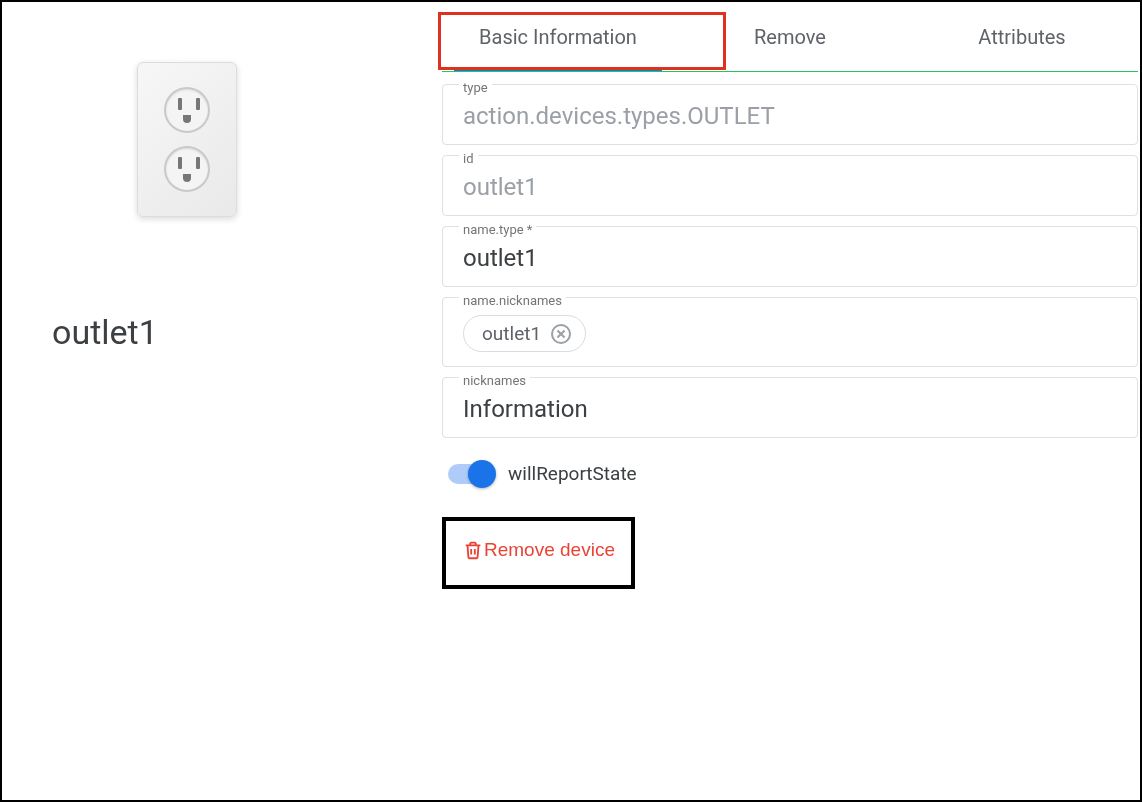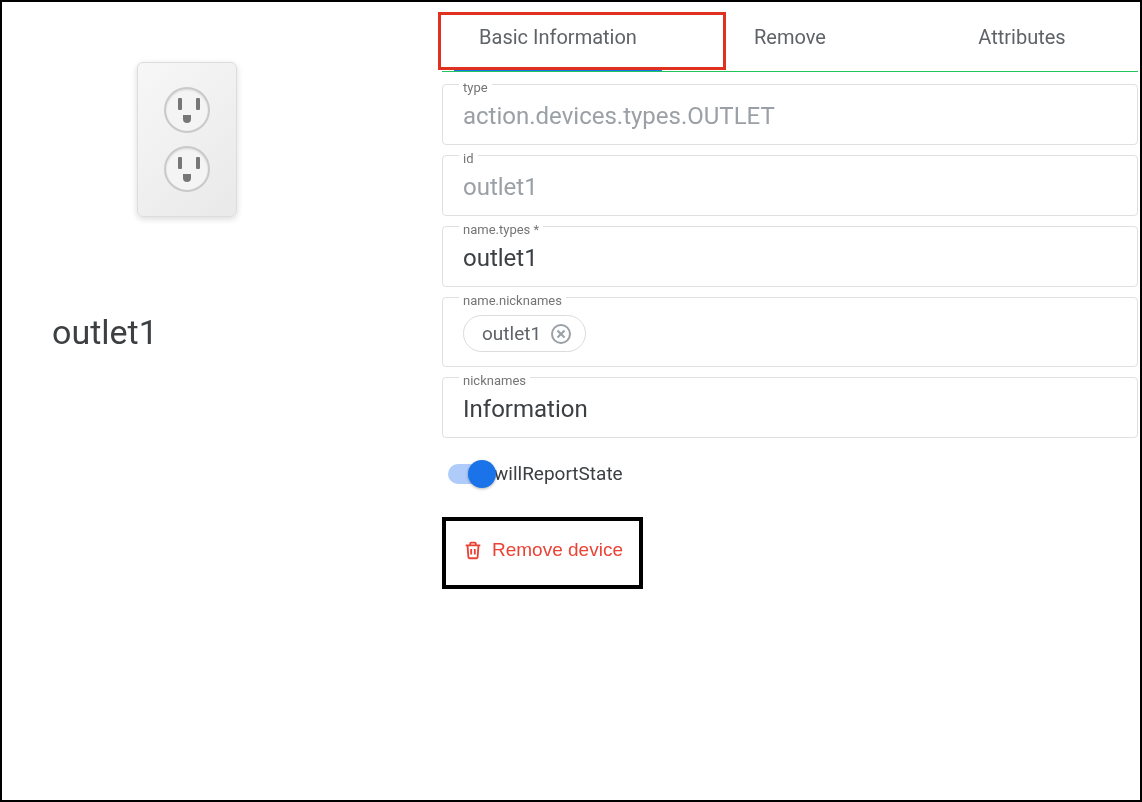--- a/index.html
+++ b/index.html
@@ -162,20 +162,21 @@
     width: 10px; height: 2px;
     background: #9aa0a6;
     top: 50%; left: 50%;
   }
   .chip .x::before { transform: translate(-50%,-50%) rotate(45deg); }
   .chip .x::after  { transform: translate(-50%,-50%) rotate(-45deg); }
 
   .toggle-row {
     display: flex;
     align-items: center;
+    gap: 14px;
     padding: 14px 6px 10px 6px;
     font-size: 19px;
     color: #3c4043;
   }
   .toggle {
     width: 46px; height: 20px;
     background: #aecbfa;
     border-radius: 10px;
     position: relative;
     cursor: pointer;
@@ -191,21 +192,21 @@
 
   .remove-wrap {
     margin-top: 22px;
     padding: 18px 16px 20px 16px;
     border: 4px solid #000;
     display: inline-block;
   }
   .remove-btn {
     display: inline-flex;
     align-items: center;
-    gap: 10px;
+    gap: 2px;
     color: #ea4335;
     font-size: 19px;
     font-weight: 500;
     cursor: pointer;
     background: none;
     border: none;
   }
   .trash {
     width: 20px; height: 22px;
     position: relative;
@@ -245,21 +246,21 @@
         <span class="field-label">type</span>
         <div class="field-value">action.devices.types.OUTLET</div>
       </div>
 
       <div class="field disabled">
         <span class="field-label">id</span>
         <div class="field-value">outlet1</div>
       </div>
 
       <div class="field">
-        <span class="field-label">name.types *</span>
+        <span class="field-label">name.type *</span>
         <div class="field-value">outlet1</div>
       </div>
 
       <div class="field">
         <span class="field-label">name.nicknames</span>
         <div style="margin-top:-4px">
           <span class="chip">
             <span>outlet1</span>
             <span class="x"></span>
           </span>

